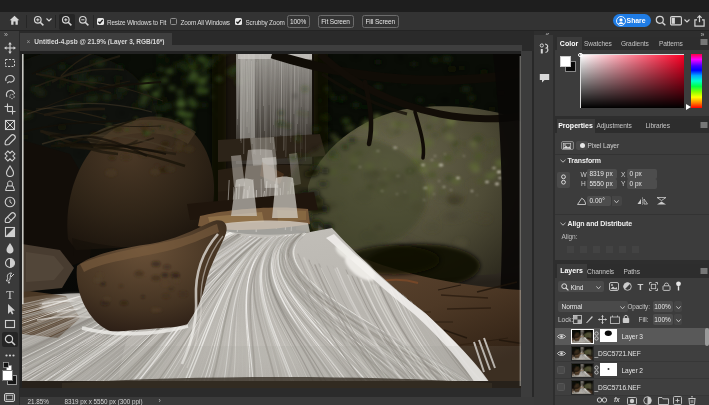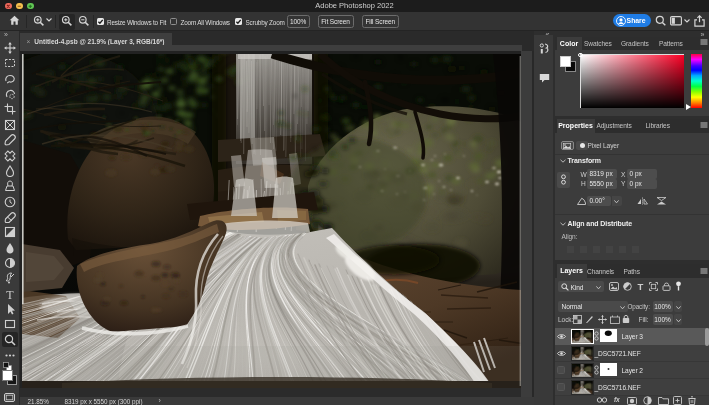--- a/index.html
+++ b/index.html
@@ -1152,38 +1152,20 @@
 <path d="M28 82Q79 77 125 102" stroke="#140f08" stroke-width="2.2" fill="none" opacity="0.72"></path>
 <path d="M39 93Q70 82 114 65" stroke="#191409" stroke-width="1.8" fill="none" opacity="0.86"></path>
 <path d="M14 55Q38 52 84 65" stroke="#2a2214" stroke-width="1.2" fill="none" opacity="0.93"></path>
 <path d="M5 60 Q60 40 130 58" stroke="#4a3e2c" stroke-width="1.2" fill="none" opacity="0.5"></path>
 <path d="M20 90 Q80 70 150 95" stroke="#463a28" stroke-width="1.6" fill="none" opacity="0.6"></path>
 <rect x="0" y="0" width="1.6" height="250" fill="#e9e9e4" opacity="0.85"></rect>
 <rect x="497.6" y="2" width="1.4" height="330" fill="#d8d8d2" opacity="0.45"></rect>
 </g>
       </defs>
     </svg>
-<div id="title">
- <span class="tl" style="left:5px;background:#ec6a5e">
-        <svg width="6.5" height="6.5" viewBox="0 0 10 10">
-          <path d="M3 3 L7 7 M7 3 L3 7" stroke="#7c1c14" stroke-width="1.6"></path>
-        </svg>
-      </span>
- <span class="tl" style="left:16px;background:#f4bf4f">
-        <svg width="6.5" height="6.5" viewBox="0 0 10 10">
-          <path d="M2.5 5 L7.5 5" stroke="#90591a" stroke-width="1.8"></path>
-        </svg>
-      </span>
- <span class="tl" style="left:27px;background:#61c454">
-        <svg width="6.5" height="6.5" viewBox="0 0 10 10">
-          <path d="M5 2.5 L5 7.5 M2.5 5 L7.5 5" stroke="#1d6a1a" stroke-width="1.6"></path>
-        </svg>
-      </span>
- Adobe Photoshop 2022
-</div>
 <div id="opts">
       <div class="abs" style="left:8.5px;top:2.5px;width:11px;height:11px">
         <svg width="11" height="11" viewBox="0 0 11 11">
           <path d="M5.5 0.8 L10.3 5.2 L8.8 5.2 L8.8 9.8 L6.5 9.8 L6.5 6.4 L4.5 6.4 L4.5 9.8 L2.2 9.8 L2.2 5.2 L0.7 5.2 Z" fill="#d6d6d6"></path>
         </svg>
       </div>
       <span class="sep" style="left:26px"></span>
       <div class="abs" style="left:33px;top:2.5px;width:11px;height:11px">
         <svg width="11" height="11" viewBox="0 0 11 11">
           <circle cx="4.8" cy="4.8" r="3.3" fill="none" stroke="#d6d6d6" stroke-width="1.2"></circle>

